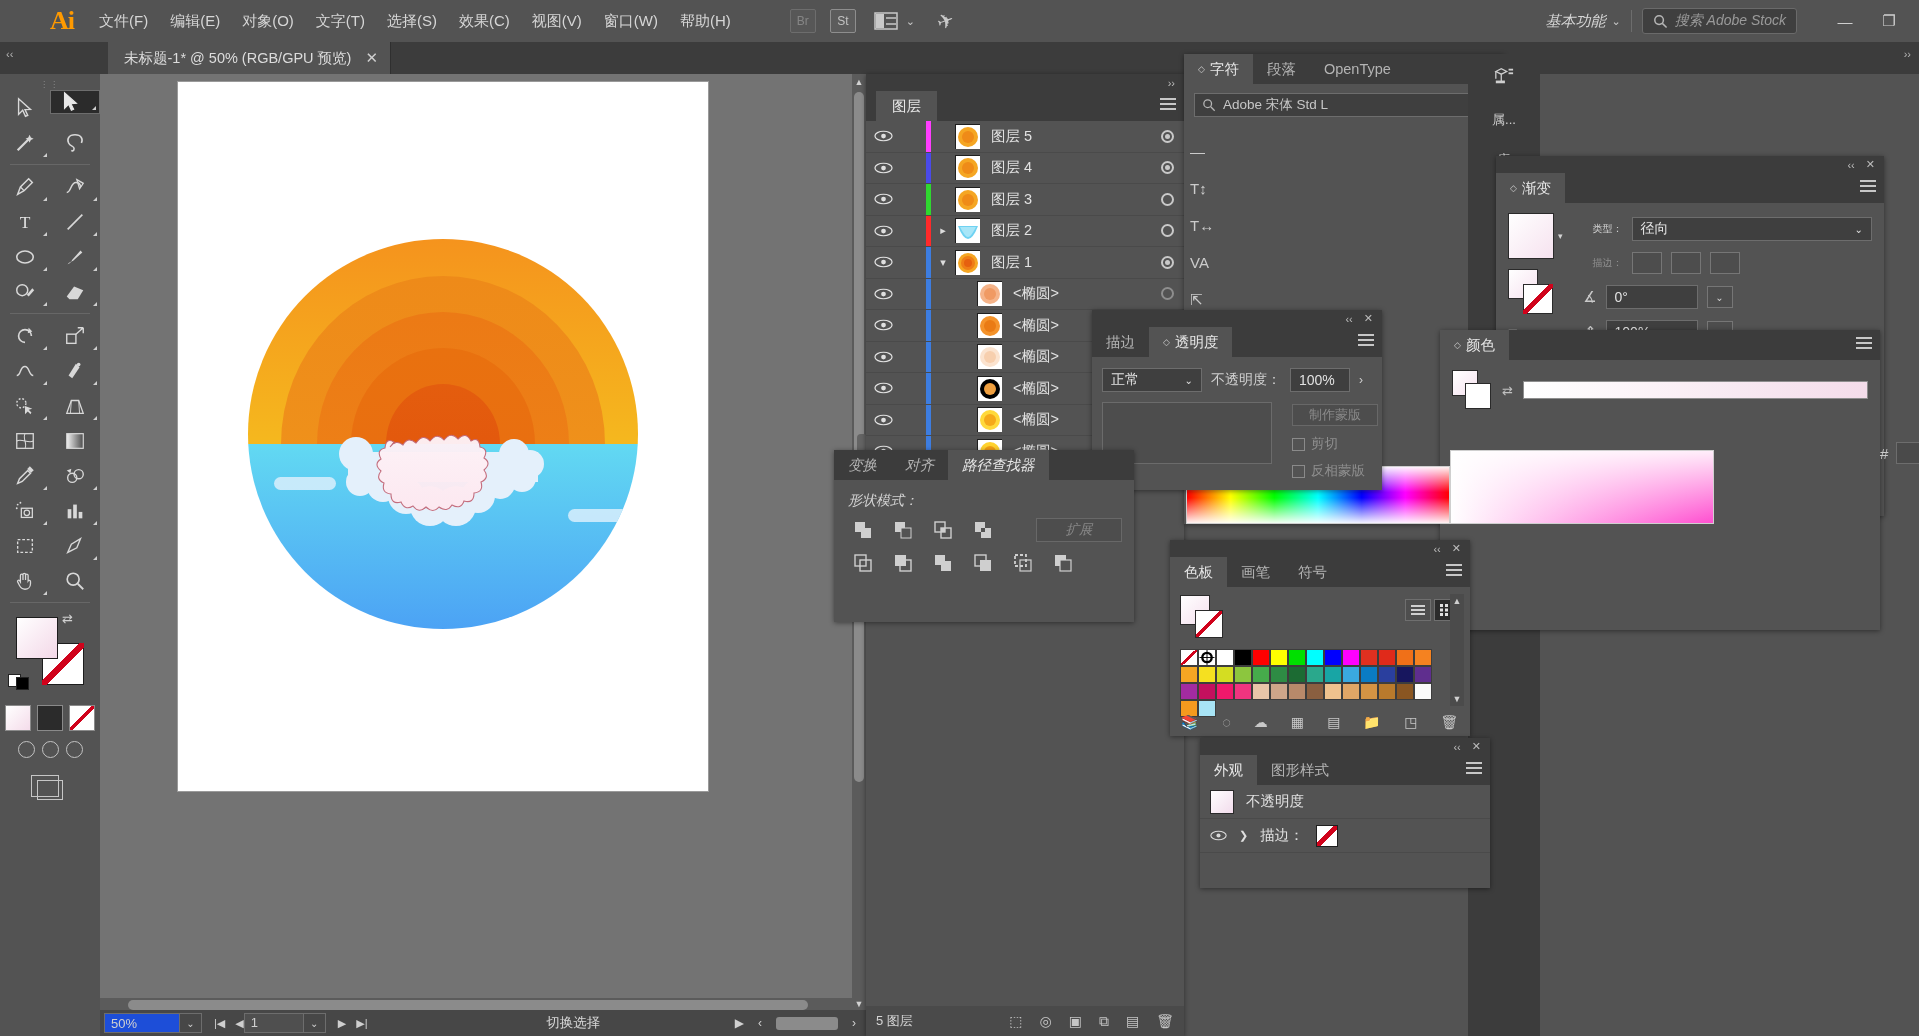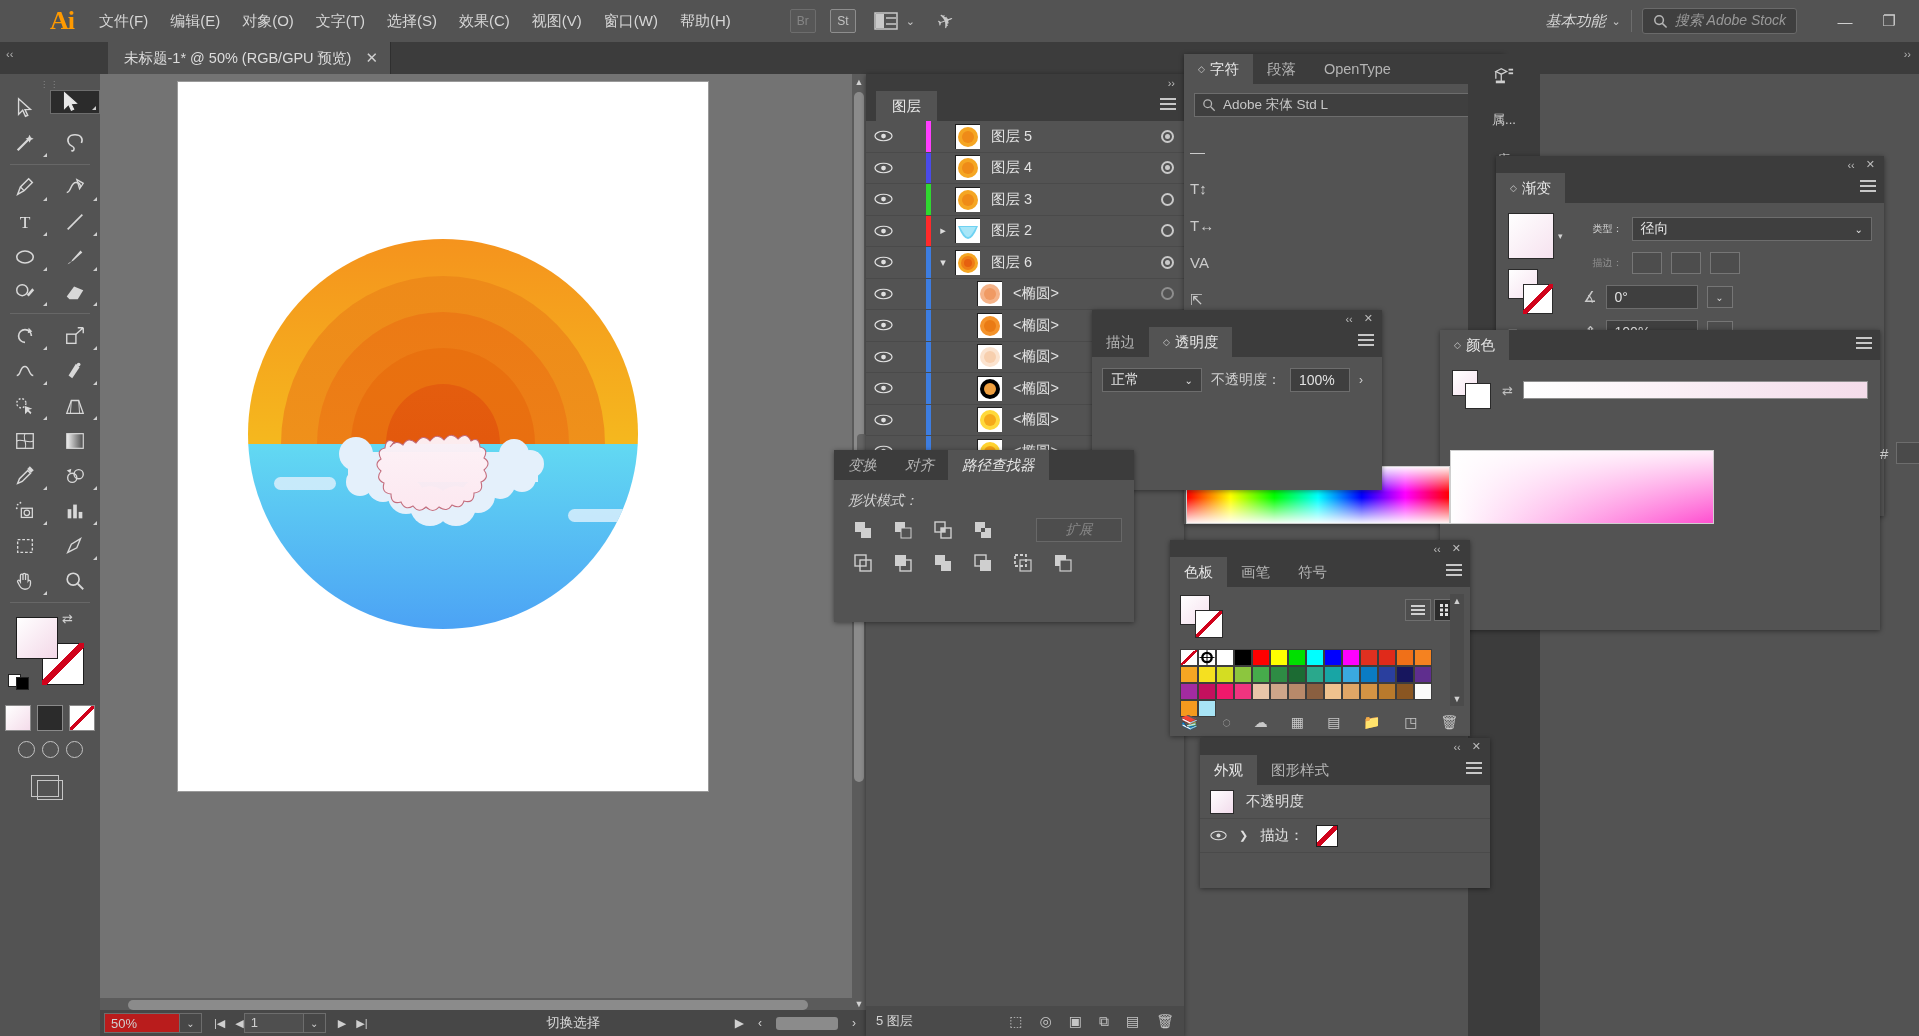--- a/index.html
+++ b/index.html
@@ -69,21 +69,21 @@
   .scrollv .th{position:absolute;left:2px;top:18px;width:10px;height:690px;background:#8b8b8b;border-radius:5px;}
   .scrollv .ar{position:absolute;left:0;width:14px;height:16px;color:#d2d2d2;font-size:9px;text-align:center;line-height:16px;}
   .scrollh{position:absolute;left:0;bottom:24px;width:752px;height:14px;background:#5b5b5b;}
   .scrollh .th{position:absolute;top:2px;left:28px;width:680px;height:10px;background:#8b8b8b;border-radius:5px;}
   .artboard{position:absolute;left:78px;top:8px;width:530px;height:709px;background:#fff;box-shadow:0 0 0 1px #9a9a9a;}
   .art-svg{position:absolute;left:0;top:0;width:530px;height:709px;}
   .canv-handle{position:absolute;right:-1px;top:360px;width:10px;height:36px;background:#646464;border-radius:4px;}
 
   
   .statusbar{position:absolute;left:100px;bottom:0;width:766px;height:26px;background:#474747;display:flex;align-items:center;font-size:13px;color:#d0d0d0;}
-  .sb-zoom{width:76px;height:20px;background:#b91c1c;border:1px solid #6d6d6d;display:flex;align-items:center;padding-left:6px;margin-left:4px;font-size:13px;}
+  .sb-zoom{width:76px;height:20px;background:#1d4ed8;border:1px solid #6d6d6d;display:flex;align-items:center;padding-left:6px;margin-left:4px;font-size:13px;}
   .sb-drop{width:22px;height:20px;border:1px solid #6d6d6d;border-left:0;display:flex;align-items:center;justify-content:center;font-size:10px;}
   .sb-nav{display:flex;align-items:center;gap:10px;margin-left:12px;font-size:11px;color:#cfcfcf;}
   .sb-page{width:60px;height:20px;background:#4f4f4f;border:1px solid #6d6d6d;padding-left:6px;line-height:18px;font-size:13px;}
   .sb-status{flex:1;text-align:center;font-size:13.5px;color:#d8d8d8;margin-left:44px;}
   .sb-arrows{display:flex;align-items:center;gap:14px;padding-right:10px;font-size:12px;}
 
   
   .panel{position:absolute;background:#535353;box-shadow:0 1px 5px rgba(0,0,0,.45);}
   .ptabs{display:flex;align-items:stretch;height:30px;background:#3c3c3c;position:relative;}
   .ptab{display:flex;align-items:center;padding:0 14px;font-size:14.5px;color:#b4b4b4;background:#3c3c3c;}
@@ -654,21 +654,21 @@
           </span>
           <span class="l-lock"></span>
           <span class="l-color" style="background:#3d7de0"></span>
           <span class="l-arrow">▾</span>
           <span class="l-thumb"><svg viewBox="0 0 24 24" width="24" height="24">
               <rect width="24" height="24" fill="#fff"></rect>
               <circle cx="12" cy="12" r="10" fill="#f5a623"></circle>
               <circle cx="12" cy="12" r="7" fill="#ef7d16"></circle>
               <circle cx="12" cy="12" r="4" fill="#e6600f"></circle>
             </svg></span>
-          <span class="l-name">图层 6</span>
+          <span class="l-name">图层 1</span>
           <span class="l-target">
             <span class="tdot ring"></span>
           </span>
         </div>
         <div class="lrow">
           <span class="l-eye">
             <svg width="19" height="12" viewBox="0 0 20 12">
               <ellipse cx="10" cy="6" rx="9" ry="5" fill="none" stroke="#e0e0e0" stroke-width="1.3"></ellipse>
               <circle cx="10" cy="6" r="2.5" fill="#e0e0e0"></circle>
             </svg>
@@ -977,20 +977,34 @@
     <div class="tp-row">
       <div class="sel" style="width:100px">
         <span>正常</span>
         <span style="font-size:10px">⌄</span>
       </div>
       <span style="font-size:14px;color:#cfcfcf">不透明度：</span>
       <div class="sel" style="width:60px">
         <span>100%</span>
       </div>
       <span style="font-size:12px;color:#cfcfcf">›</span>
+    </div>
+    <div style="display:flex;gap:10px">
+      <div class="tp-box"></div>
+      <div style="padding-top:12px;display:flex;flex-direction:column;gap:9px">
+        <div style="width:86px;height:22px;border:1px solid #686868;background:#4d4d4d;color:#8a8a8a;font-size:13px;display:flex;align-items:center;justify-content:center">制作蒙版</div>
+        <label style="display:flex;align-items:center;gap:6px;color:#8f8f8f;font-size:13.5px">
+          <span class="ck"></span>
+          <span>剪切</span>
+        </label>
+        <label style="display:flex;align-items:center;gap:6px;color:#8f8f8f;font-size:13.5px">
+          <span class="ck"></span>
+          <span>反相蒙版</span>
+        </label>
+      </div>
     </div>
   </div>
 
   <div class="panel" id="pathfinder-panel">
     <div class="ptabs">
       <div class="ptab">变换</div>
       <div class="ptab">对齐</div>
       <div class="ptab act">路径查找器</div>
     </div>
     <div class="pf-lbl">形状模式：</div>

